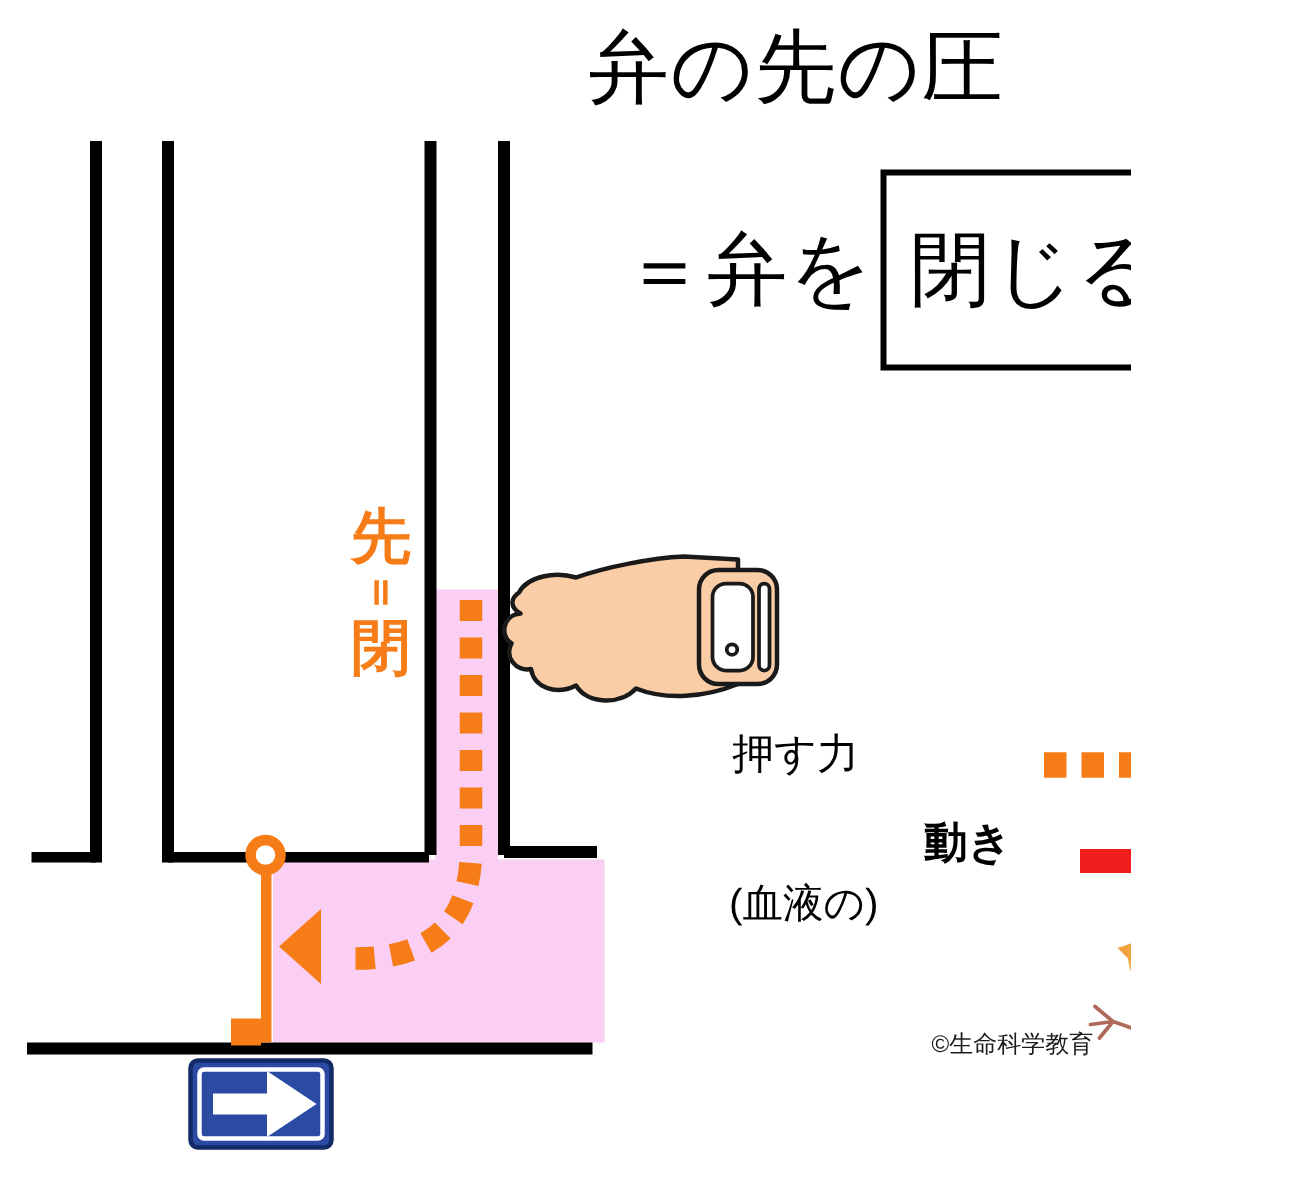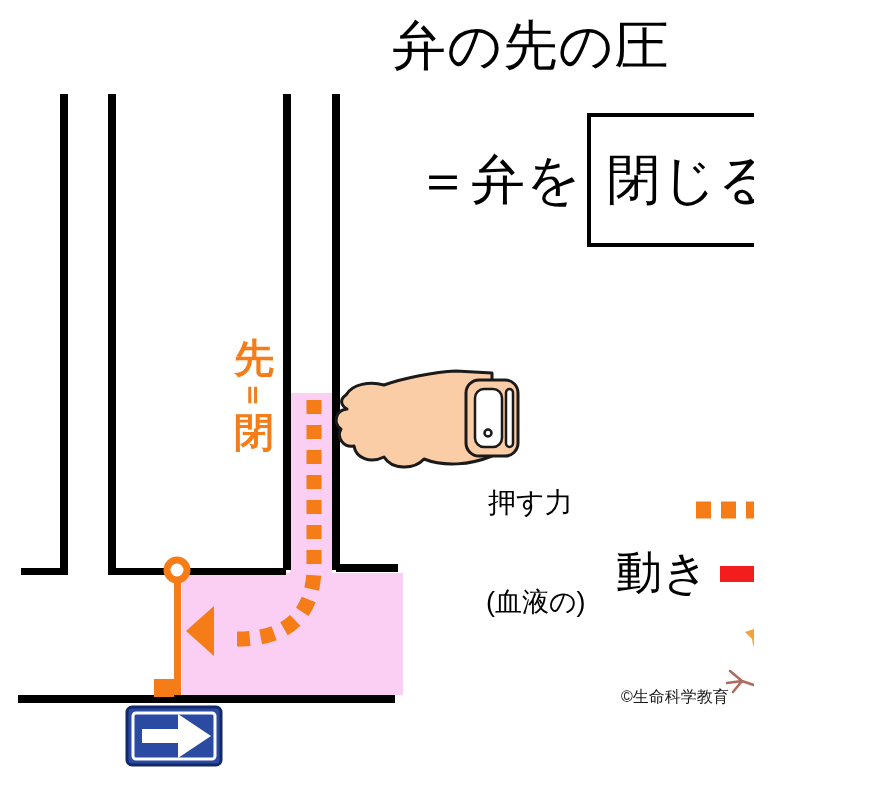--- a/index.html
+++ b/index.html
@@ -18,21 +18,21 @@
     display:flex;align-items:center;justify-content:center;flex:0 0 auto;
   }
   .valve-tip-label{
     left:228px;top:336px;width:52px;display:flex;flex-direction:column;align-items:center;
     color:var(--accent_orange);font-weight:bold;
   }
   .valve-tip-label .big{font-size:40px;line-height:44px;}
   .valve-tip-label .eq-rot{font-size:30px;line-height:30px;transform:rotate(90deg);}
   .legend-push-label{left:488px;top:484px;font-size:28px;white-space:nowrap;}
   .legend-move-qualifier{left:486px;top:584px;font-size:27px;white-space:nowrap;}
-  .legend-move-label{left:616px;top:542px;font-size:46px;font-weight:400;white-space:nowrap;}
+  .legend-move-label{left:616px;top:542px;font-size:29px;font-weight:700;white-space:nowrap;}
   .copyright{left:621px;top:682px;font-size:16px;line-height:29px;color:#1a1a1a;white-space:nowrap;}
   
   .ink{fill:#000;}
   .pinkfill{fill:var(--pink_fill);}
   .orange-fill{fill:var(--accent_orange);}
   .orange-stroke{stroke:var(--accent_orange);fill:none;}
   .red-fill{fill:var(--arrow_red);}
   .skin{fill:var(--skin);stroke:#1a1a1a;stroke-width:3;stroke-linejoin:round;}
   .cuff-slot{fill:#fff;stroke:#1a1a1a;stroke-width:2.5;}
 </style>

